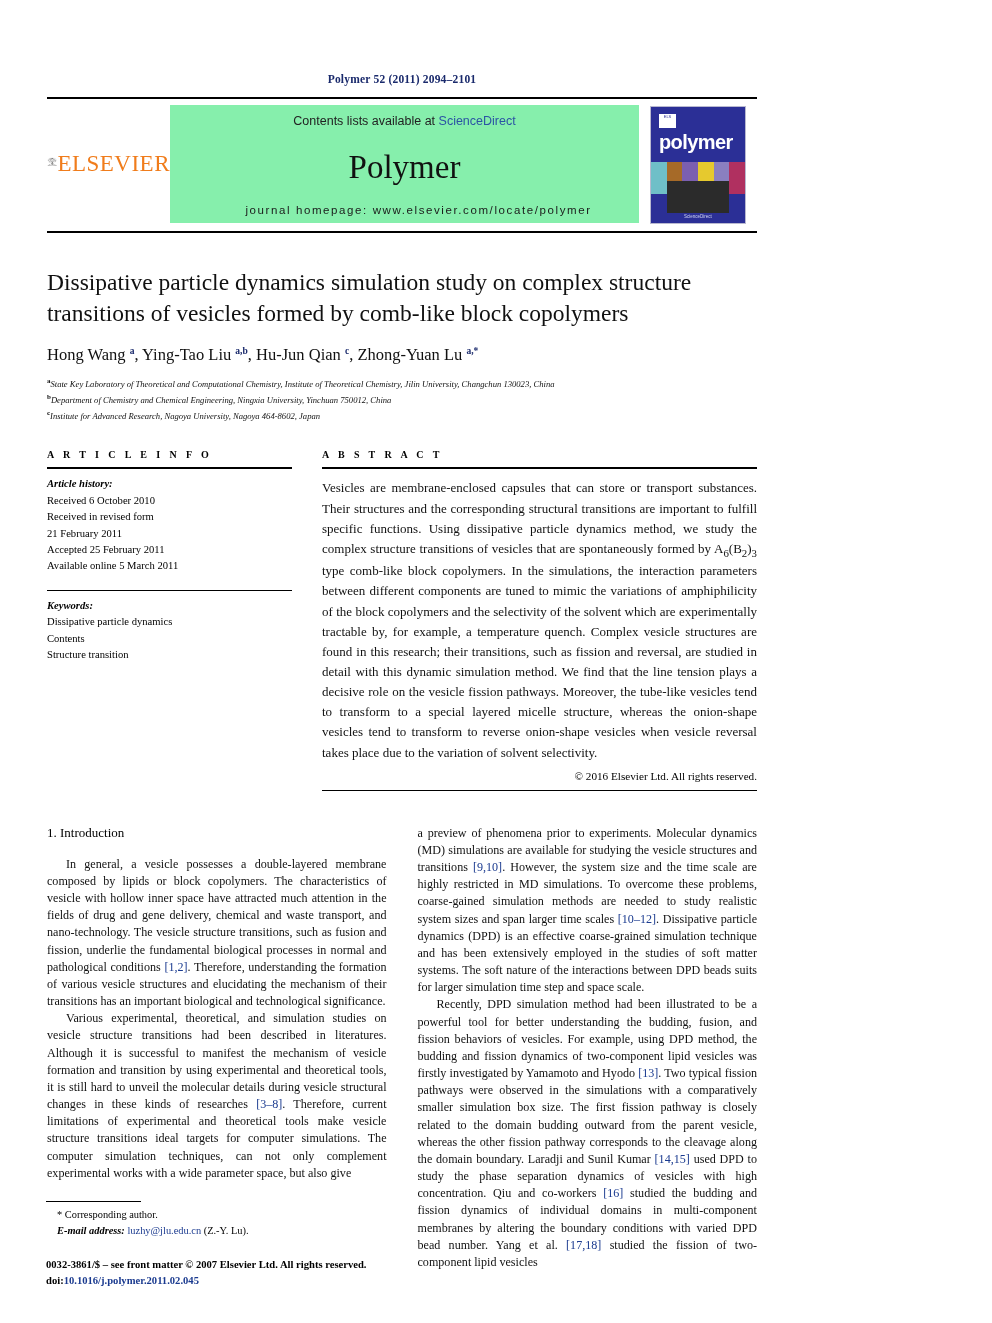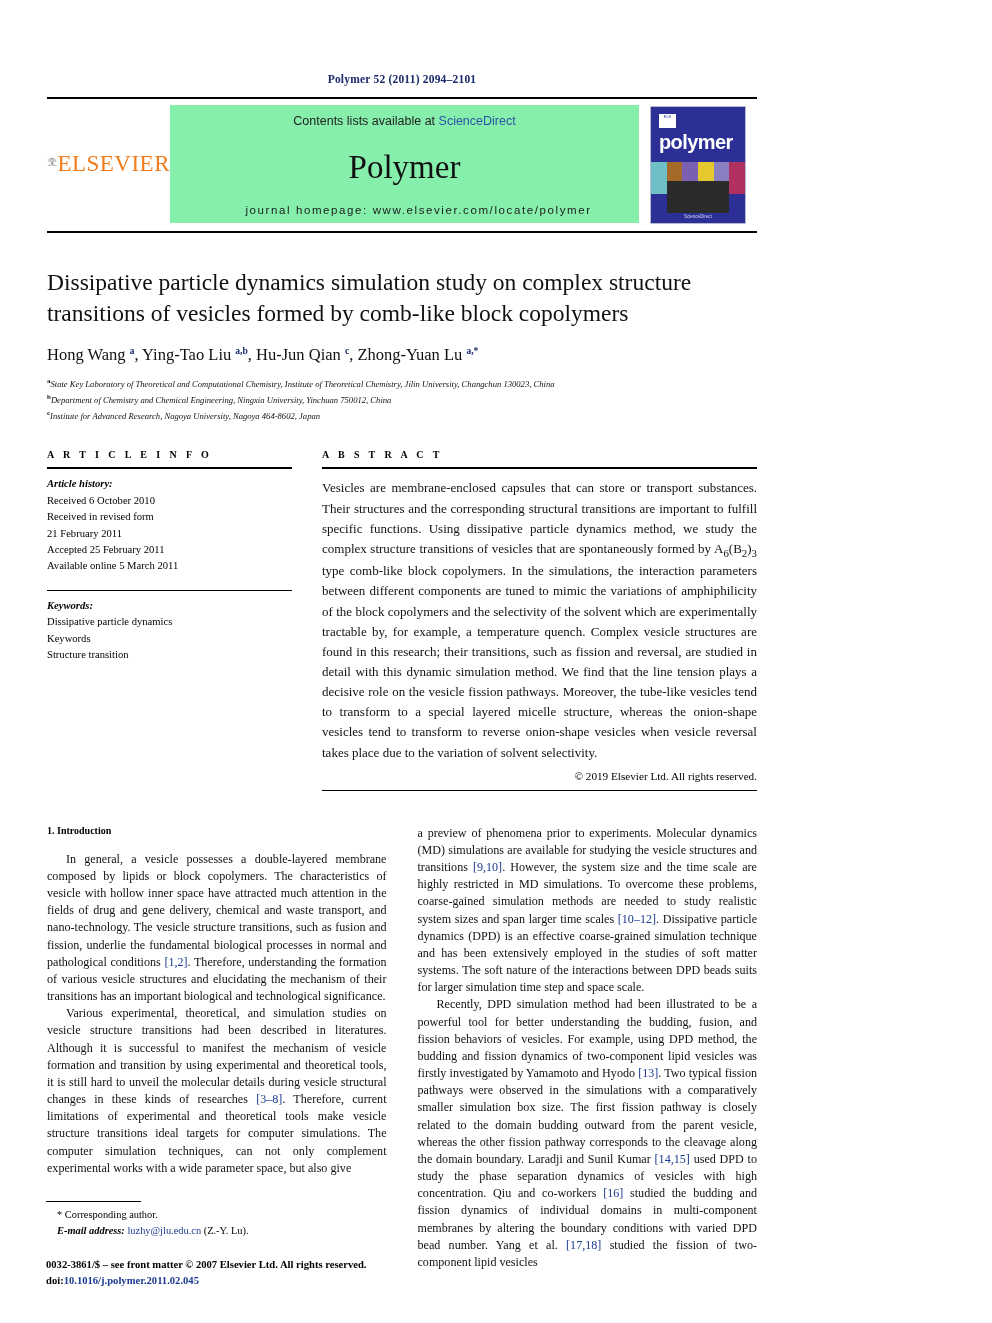--- a/index.html
+++ b/index.html
@@ -232,22 +232,22 @@
 
   
   .body-cols {
     display: flex;
     margin-top: 34px;
     gap: 31px;
   }
   .bcol { flex: 1 1 0; min-width: 0; }
   .h2 {
     font-family: "Liberation Serif", serif;
-    font-weight: bold;
-    font-size: 10px;
+    font-weight: normal;
+    font-size: 13px;
     margin: 0 0 15px 0;
   }
   .para {
     font-family: "Liberation Serif", serif;
     font-size: 12.1px;
     line-height: 1.42;
     text-align: justify;
     text-indent: 19px;
     margin: 0;
     color: #111;
@@ -383,30 +383,30 @@
         <div>Received in revised form</div>
         <div>21 February 2011</div>
         <div>Accepted 25 February 2011</div>
         <div>Available online 5 March 2011</div>
       </div>
       <div class="spacer-16"></div>
       <div class="rule-thin"></div>
       <div class="info-body info-kw">
         <div class="lbl">Keywords:</div>
         <div>Dissipative particle dynamics</div>
-        <div>Keywords</div>
+        <div>Contents</div>
         <div>Structure transition</div>
       </div>
     </div>
 
     <div class="col-abs">
       <div class="sec-head">A B S T R A C T</div>
       <div class="rule-thick"></div>
       <div class="abstract-text">Vesicles are membrane-enclosed capsules that can store or transport substances. Their structures and the corresponding structural transitions are important to fulfill specific functions. Using dissipative particle dynamics method, we study the complex structure transitions of vesicles that are spontaneously formed by A<sub>6</sub>(B<sub>2</sub>)<sub>3</sub> type comb-like block copolymers. In the simulations, the interaction parameters between different components are tuned to mimic the variations of amphiphilicity of the block copolymers and the selectivity of the solvent which are experimentally tractable by, for example, a temperature quench. Complex vesicle structures are found in this research; their transitions, such as fission and reversal, are studied in detail with this dynamic simulation method. We find that the line tension plays a decisive role on the vesicle fission pathways. Moreover, the tube-like vesicles tend to transform to a special layered micelle structure, whereas the onion-shape vesicles tend to transform to reverse onion-shape vesicles when vesicle reversal takes place due to the variation of solvent selectivity.</div>
-      <div class="copyright-line">© 2019 Elsevier Ltd. All rights reserved.</div>
+      <div class="copyright-line">© 2016 Elsevier Ltd. All rights reserved.</div>
       <div class="rule-thin"></div>
     </div>
 
   </div>
 
   <div class="body-cols">
     <div class="bcol">
       <div class="h2">1.  Introduction</div>
       <p class="para">In general, a vesicle possesses a double-layered membrane composed by lipids or block copolymers. The characteristics of vesicle with hollow inner space have attracted much attention in the fields of drug and gene delivery, chemical and waste transport, and nano-technology. The vesicle structure transitions, such as fusion and fission, underlie the fundamental biological processes in normal and pathological conditions <span class="ref">[1,2]</span>. Therefore, understanding the formation of various vesicle structures and elucidating the mechanism of their transitions has an important biological and technological significance.</p>
       <p class="para">Various experimental, theoretical, and simulation studies on vesicle structure transitions had been described in literatures. Although it is successful to manifest the mechanism of vesicle formation and transition by using experimental and theoretical tools, it is still hard to unveil the molecular details during vesicle structural changes in these kinds of researches <span class="ref">[3–8]</span>. Therefore, current limitations of experimental and theoretical tools make vesicle structure transitions ideal targets for computer simulations. The computer simulation techniques, can not only complement experimental works with a wide parameter space, but also give</p>

